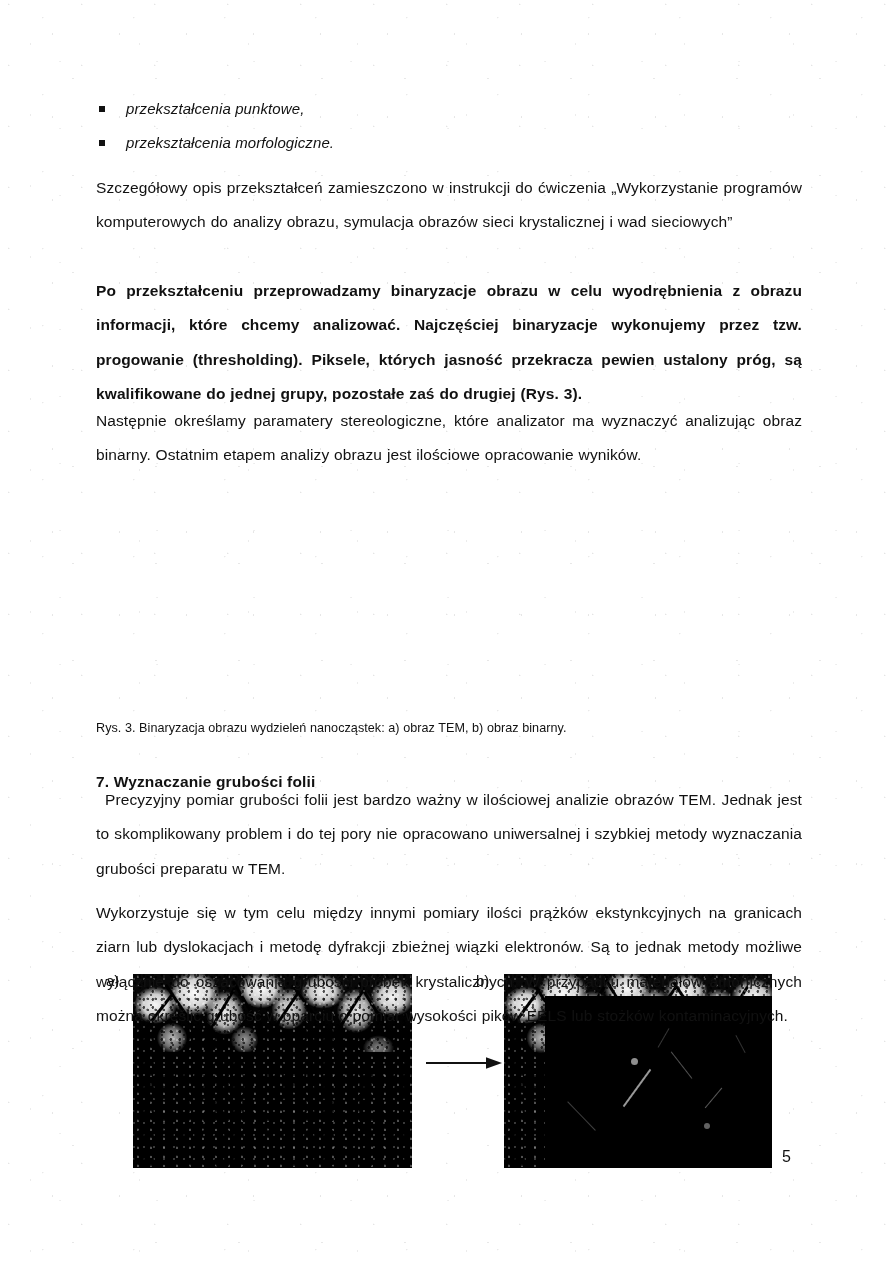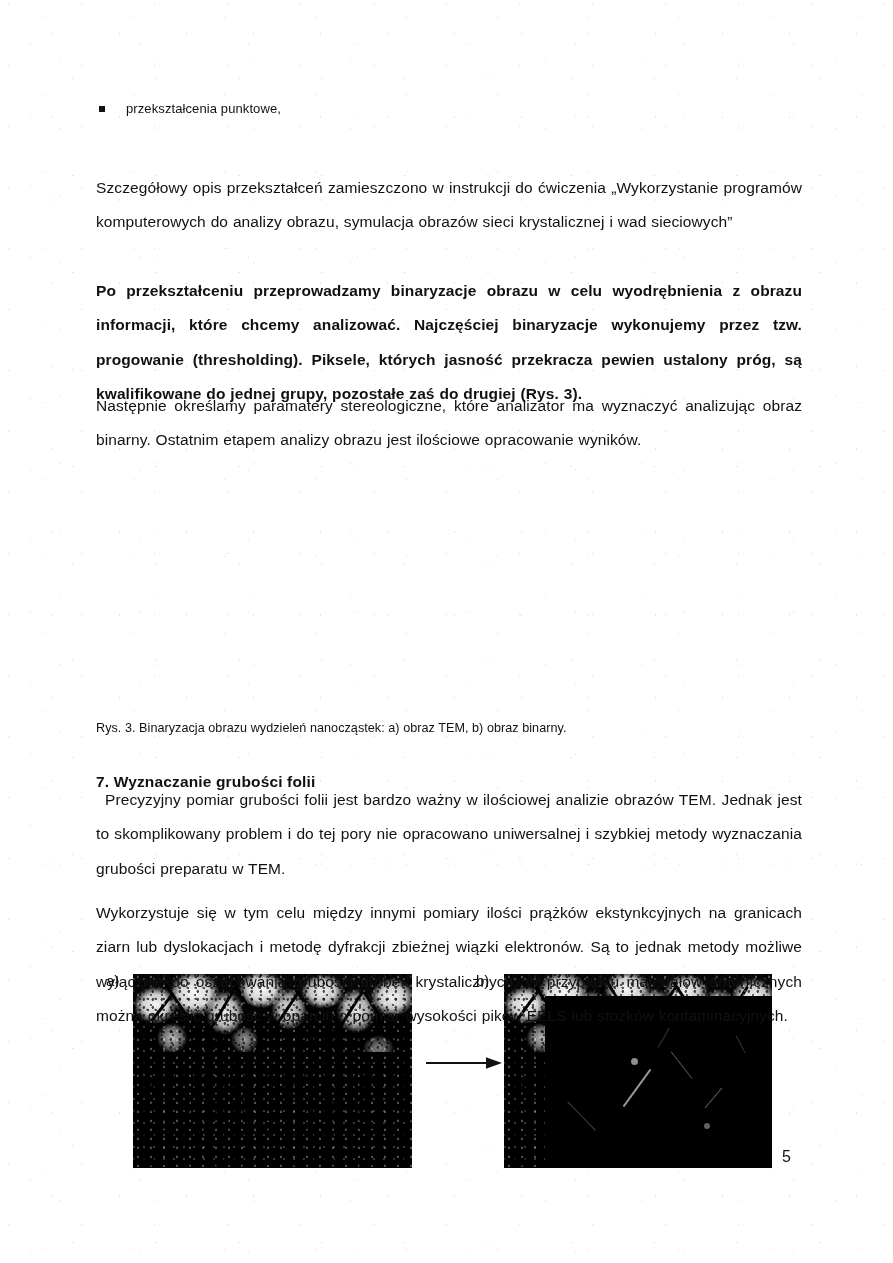--- a/index.html
+++ b/index.html
@@ -50,23 +50,24 @@
     margin: 0;
     padding: 0;
     position: absolute;
     top: 92px;
     left: 0;
     width: 706px;
   }
   .bullet-item {
     position: relative;
     padding-left: 30px;
-    font-size: 13px;
+    font-size: 15px;
     line-height: 34px;
     letter-spacing: .1px;
+    font-style: italic;
   }
   .bullet-marker {
     position: absolute;
     left: 3px;
     top: 14px;
     width: 6px;
     height: 6px;
     background: #111;
   }
 
@@ -77,21 +78,21 @@
     width: 706px;
     font-size: 15.5px;
     line-height: 34.5px;
     text-align: justify;
     letter-spacing: .1px;
     word-spacing: .4px;
   }
 
   #para-szczegolowy { top: 155px; }
   #para-po          { top: 258px; font-weight: bold; }
-  #para-nastepnie   { top: 373px; }
+  #para-nastepnie   { top: 388px; }
 
   #para-precyzyjny  { top: 767px; text-indent: 9px; }
   #para-wykorzystuje{ top: 880px; }
 
   
   .figure {
     position: absolute;
     left: 0;
     top: 484px;
     width: 706px;
@@ -229,20 +230,24 @@
 <div class="scan-noise"></div>
 
 <div class="page">
   <div class="content">
 
     <ul class="bullet-list">
       <li class="bullet-item">
         <span class="bullet-marker"></span>
         <span>przekształcenia punktowe,</span>
       </li>
+      <li class="bullet-item">
+        <span class="bullet-marker"></span>
+        <span>przekształcenia morfologiczne.</span>
+      </li>
     </ul>
 
     <p class="para" id="para-szczegolowy">Szczegółowy opis przekształceń zamieszczono w instrukcji do ćwiczenia „Wykorzystanie programów komputerowych do analizy obrazu, symulacja obrazów sieci krystalicznej i wad sieciowych”</p>
 
     <p class="para" id="para-po">Po przekształceniu przeprowadzamy binaryzacje obrazu w celu wyodrębnienia z obrazu informacji, które chcemy analizować. Najczęściej binaryzacje wykonujemy przez tzw. progowanie (thresholding). Piksele, których jasność przekracza pewien ustalony próg, są kwalifikowane do jednej grupy, pozostałe zaś do drugiej (Rys. 3).</p>
 
     <p class="para" id="para-nastepnie">Następnie określamy paramatery stereologiczne, które analizator ma wyznaczyć analizując obraz binarny. Ostatnim etapem analizy obrazu jest ilościowe opracowanie wyników.</p>
 
     <div class="figure">
 

